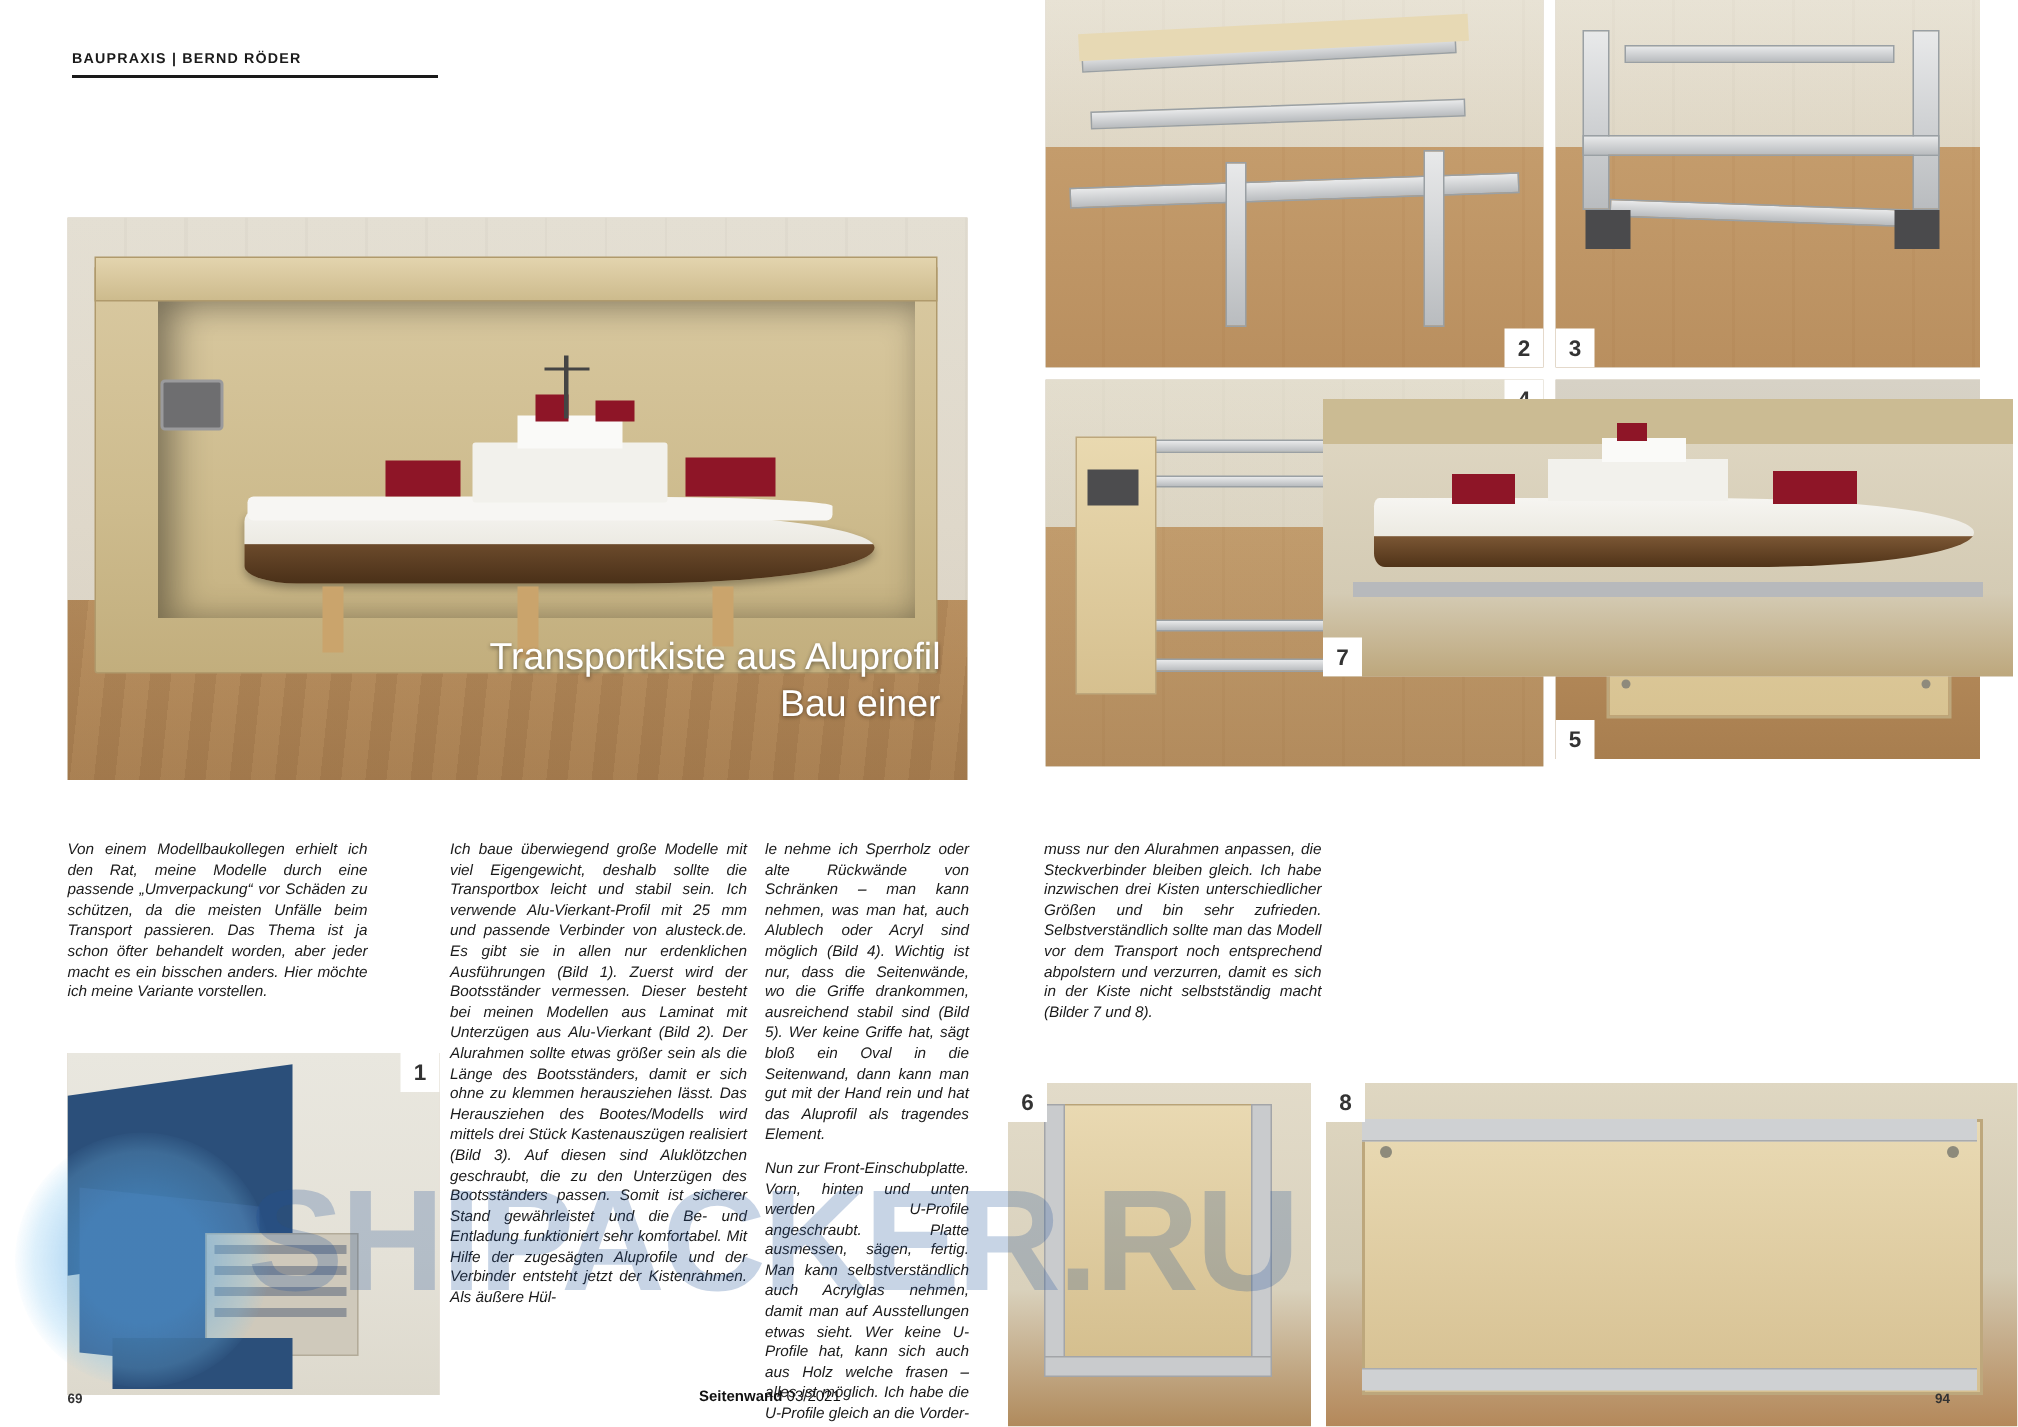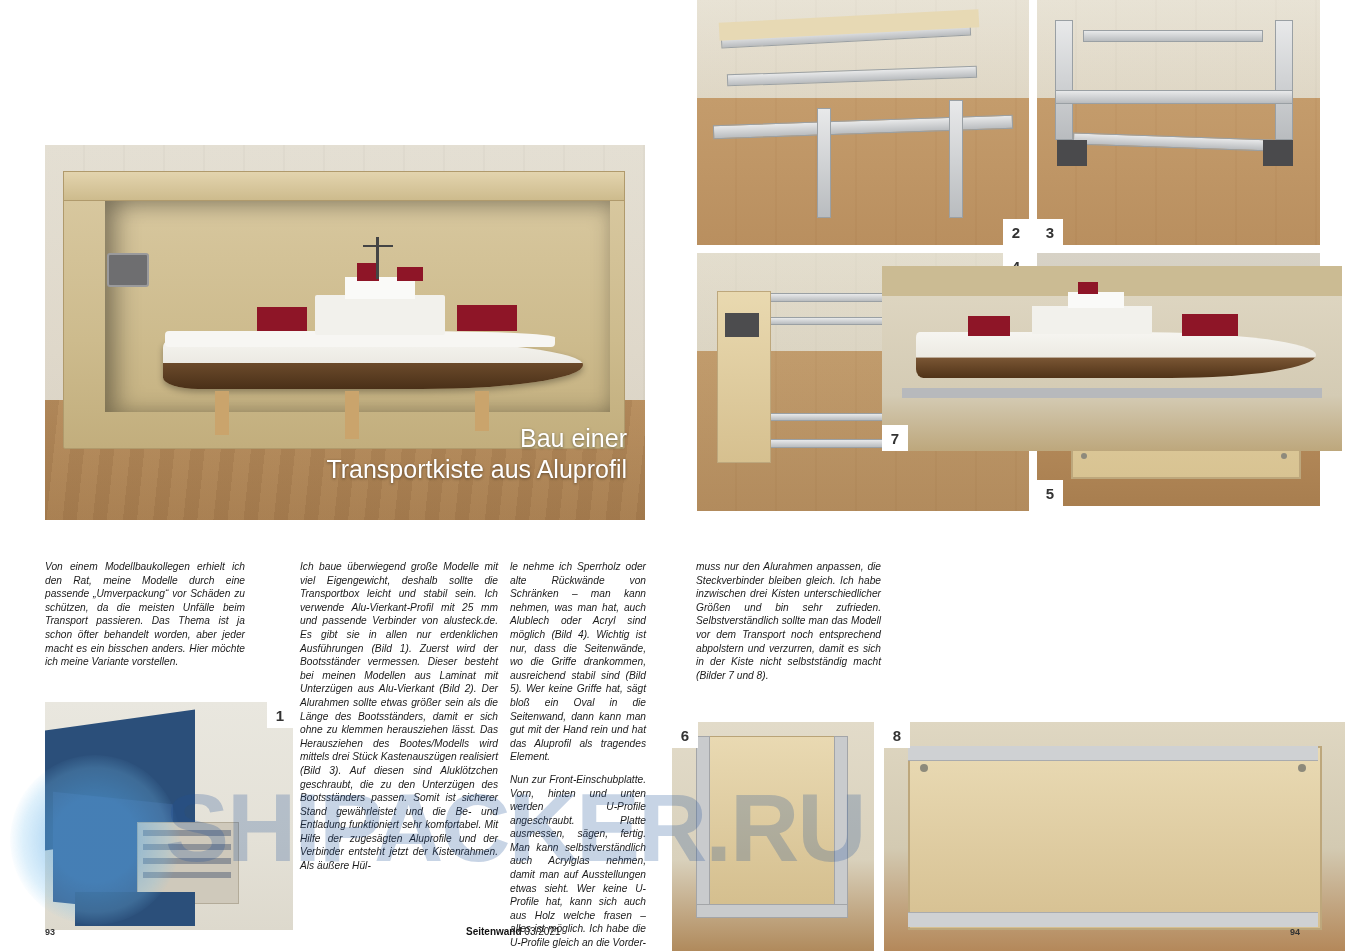--- a/index.html
+++ b/index.html
@@ -144,20 +144,23 @@
     background:radial-gradient(circle, rgba(90,170,230,.85) 35%, rgba(120,195,240,.45) 60%, rgba(255,255,255,0) 72%);
   }
 </style>
 </head>
 <body>
 
 <div class="page">
 
   <div class="left-page">
 
+    <div class="kicker-wrap">
+      <div class="kicker">BAUPRAXIS | BERND RÖDER</div>
+    </div>
 
 
     <div class="photo" id="photo-main">
       <div class="wallbg"></div>
       <div class="planks" style="opacity:.35"></div>
       <div class="woodfloor" style="height:32%"></div>
 
       <div style="position:absolute;left:18px;top:32px;width:560px;height:270px;
                   background:linear-gradient(180deg,#d9c9a1 0%,#cdbb8d 60%,#c2ae7d 100%);
                   border:1px solid #b09a6c;border-radius:2px;"></div>
@@ -186,22 +189,22 @@
       <div style="position:absolute;left:412px;top:160px;width:60px;height:26px;background:#8e1527;"></div>
       <div style="position:absolute;left:212px;top:162px;width:50px;height:24px;background:#8e1527;"></div>
       <div style="position:absolute;left:331px;top:92px;width:3px;height:42px;background:#444;"></div>
       <div style="position:absolute;left:318px;top:100px;width:30px;height:2px;background:#444;"></div>
 
       <div style="position:absolute;left:170px;top:246px;width:14px;height:44px;background:#caa46c;"></div>
       <div style="position:absolute;left:300px;top:246px;width:14px;height:48px;background:#caa46c;"></div>
       <div style="position:absolute;left:430px;top:246px;width:14px;height:40px;background:#caa46c;"></div>
 
       <div class="caption-overlay" style="top:278px;right:18px;">
+        <div>Transportkiste aus Aluprofil</div>
         <div>Bau einer</div>
-        <div>Transportkiste aus Aluprofil</div>
       </div>
     </div>
 
     <div class="col" id="col-l1">
       <p>Von einem Modellbaukollegen erhielt ich den Rat, meine Modelle durch eine passende „Umverpackung“ vor Schäden zu schützen, da die meisten Unfälle beim Transport passieren. Das Thema ist ja schon öfter behandelt worden, aber jeder macht es ein bisschen anders. Hier möchte ich meine Variante vorstellen.</p>
     </div>
 
     <div class="col" id="col-l2">
       <p>Ich baue überwiegend große Modelle mit viel Eigengewicht, deshalb sollte die Transportbox leicht und stabil sein. Ich verwende Alu-Vierkant-Profil mit 25 mm und passende Verbinder von alusteck.de. Es gibt sie in allen nur erdenklichen Ausführungen (Bild 1). Zuerst wird der Bootsständer vermessen. Dieser besteht bei meinen Modellen aus Laminat mit Unterzügen aus Alu-Vierkant (Bild 2). Der Alurahmen sollte etwas größer sein als die Länge des Bootsständers, damit er sich ohne zu klemmen herausziehen lässt. Das Herausziehen des Bootes/Modells wird mittels drei Stück Kastenauszügen realisiert (Bild 3). Auf diesen sind Aluklötzchen geschraubt, die zu den Unterzügen des Bootsständers passen. Somit ist sicherer Stand gewährleistet und die Be- und Entladung funktioniert sehr komfortabel. Mit Hilfe der zugesägten Aluprofile und der Verbinder entsteht jetzt der Kistenrahmen. Als äußere Hül-</p>
     </div>
@@ -222,21 +225,21 @@
       <div style="position:absolute;left:98px;top:156px;width:88px;height:6px;background:#8f9398;"></div>
       <div style="position:absolute;left:98px;top:170px;width:88px;height:6px;background:#8f9398;"></div>
       <div style="position:absolute;left:30px;top:190px;width:120px;height:34px;background:#2b4f7a;"></div>
       <div class="num" style="right:0;top:0;">1</div>
     </div>
 
     <div class="magazine-mark">
       <b>Seitenwand</b>
       <span>03/2021</span>
     </div>
-    <div class="folio" id="folio-left">93</div>
+    <div class="folio" id="folio-left">69</div>
   </div>
 
   <div class="right-page">
 
     <div class="photo" style="left:25px;top:0px;width:332px;height:245px;">
       <div class="alu-bg"></div>
       <div class="planks" style="opacity:.25"></div>
       <div class="alu-bar" style="left:24px;top:30px;width:250px;height:12px;transform:rotate(-3deg);"></div>
       <div class="alu-bar" style="left:30px;top:70px;width:250px;height:12px;transform:rotate(-2deg);"></div>
       <div class="alu-bar" style="left:16px;top:120px;width:300px;height:14px;transform:rotate(-2deg);"></div>

